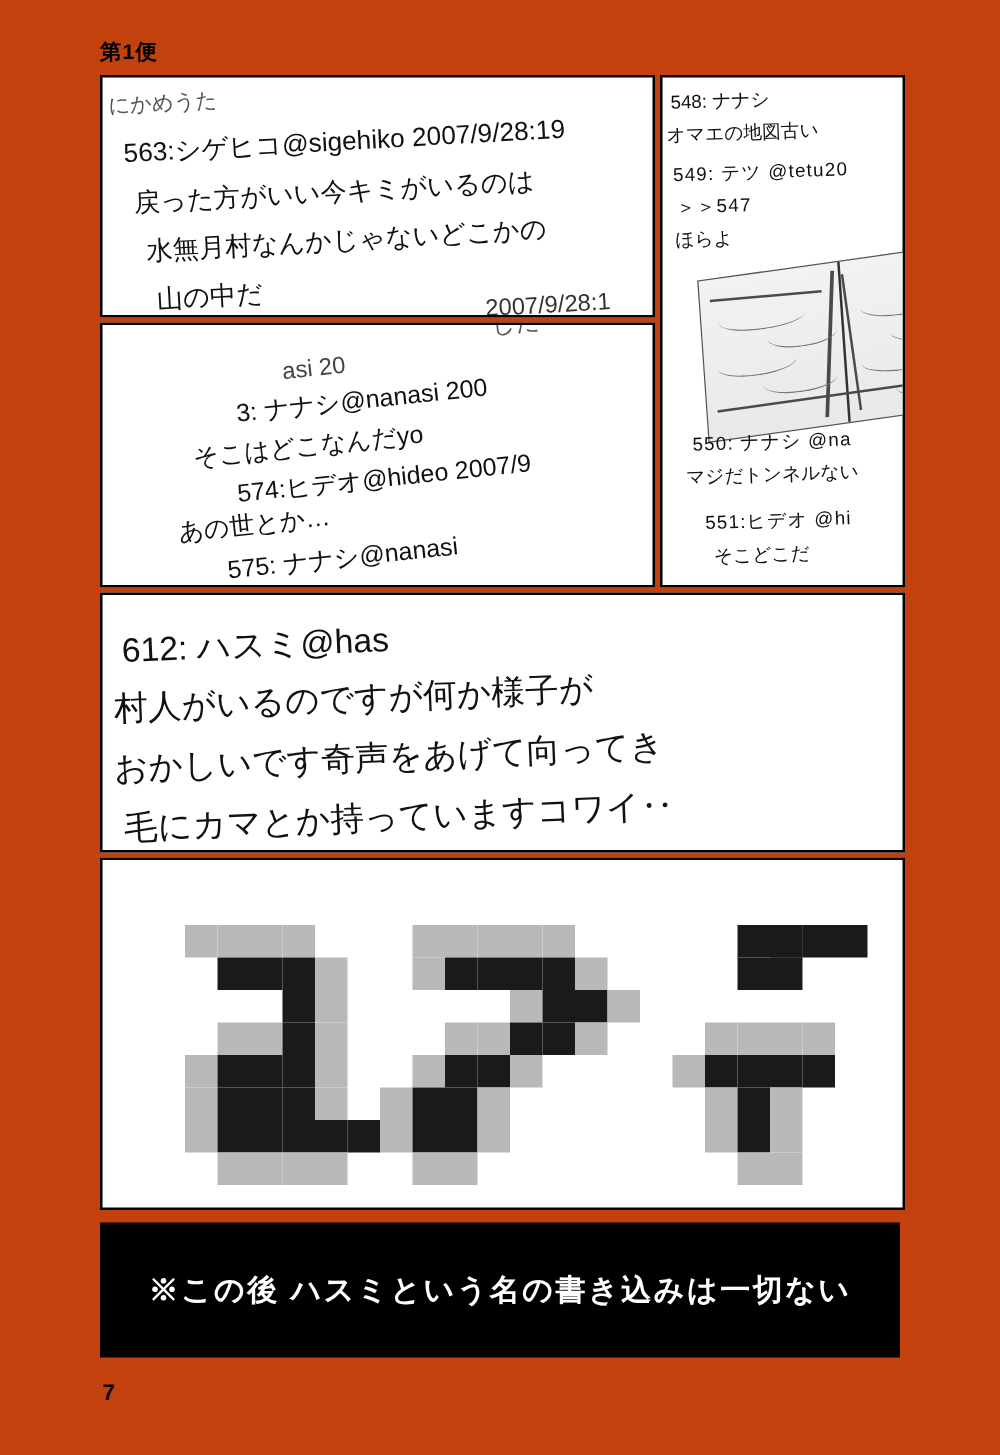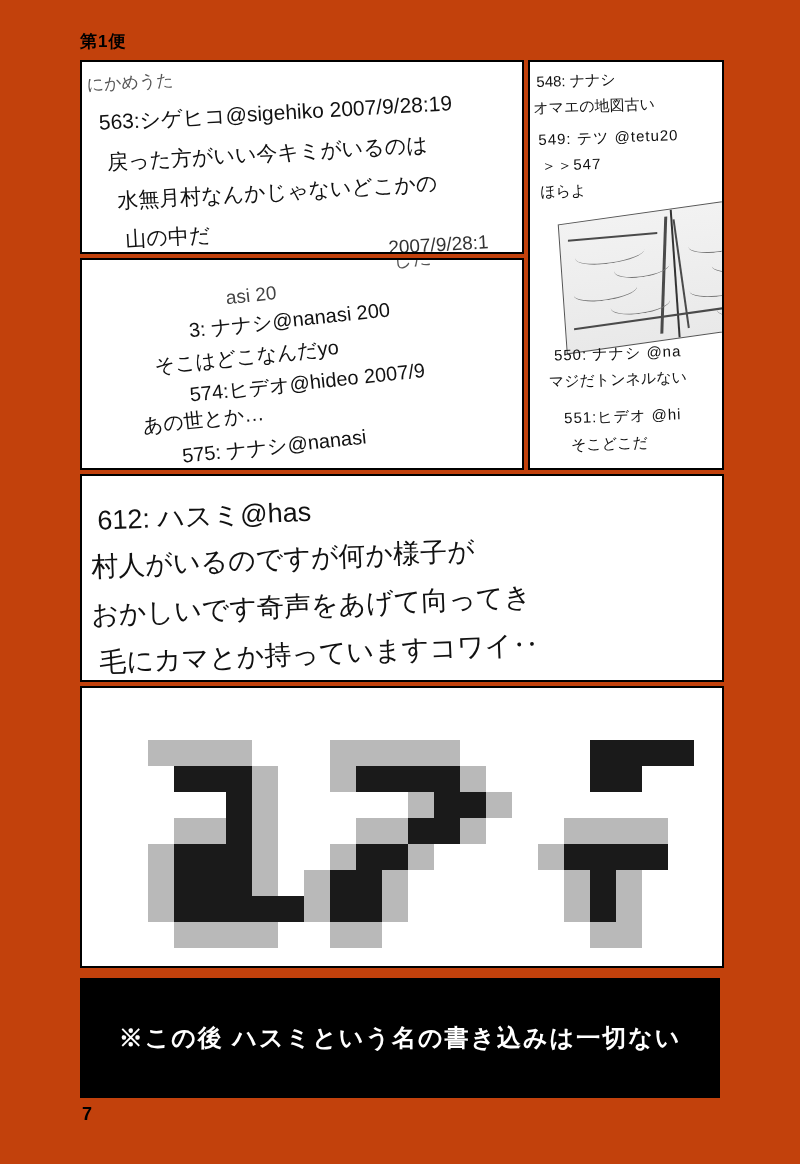--- a/index.html
+++ b/index.html
@@ -53,21 +53,21 @@
   #panel4 { left: 80px;  top: 474px; width: 640px; height: 204px; }
   
   #panel5 { left: 80px;  top: 686px; width: 640px; height: 278px; }
 
   
   #caption-bar {
     position: absolute;
     left: 80px;
     top: 978px;
     width: 640px;
-    height: 120px;
+    height: 108px;
     background: #000;
     color: #fff;
     display: flex;
     align-items: center;
     justify-content: center;
     text-align: right;
   }
   #caption-bar .caption-text {
     font-size: 24px;
     font-weight: bold;

